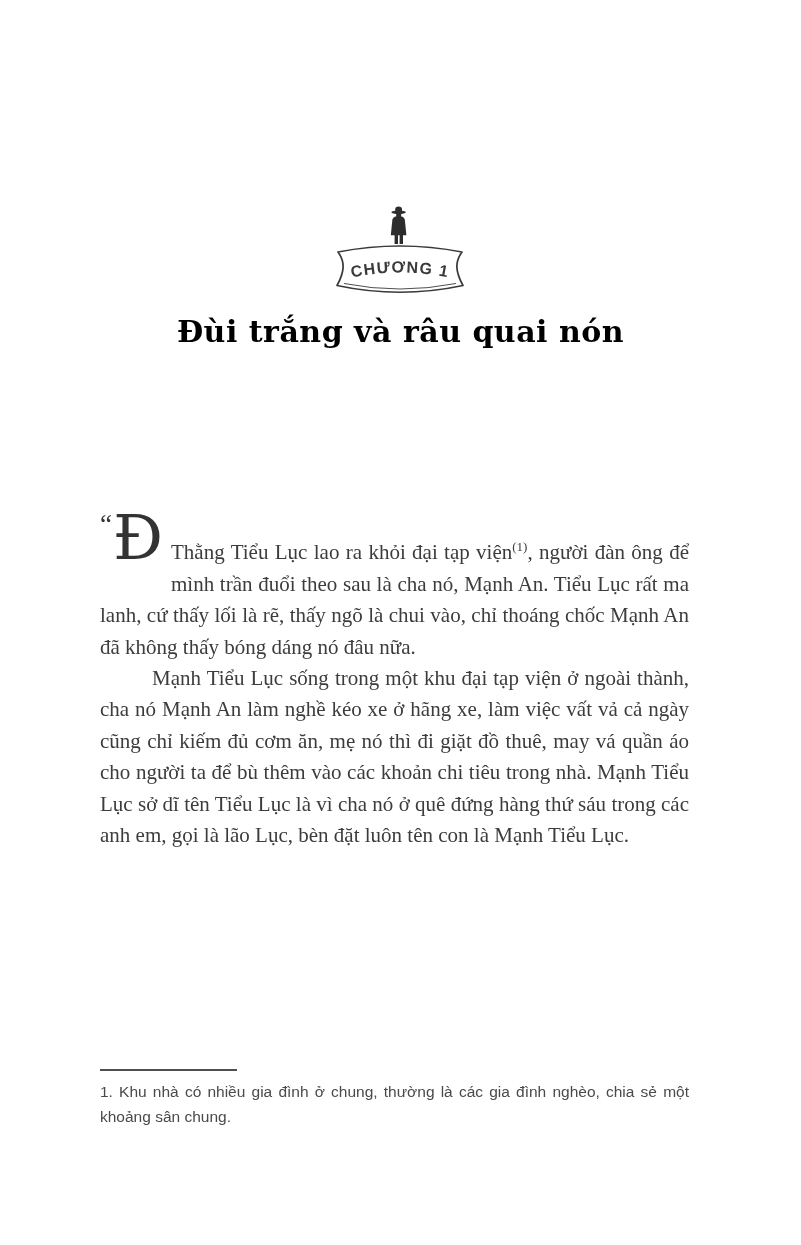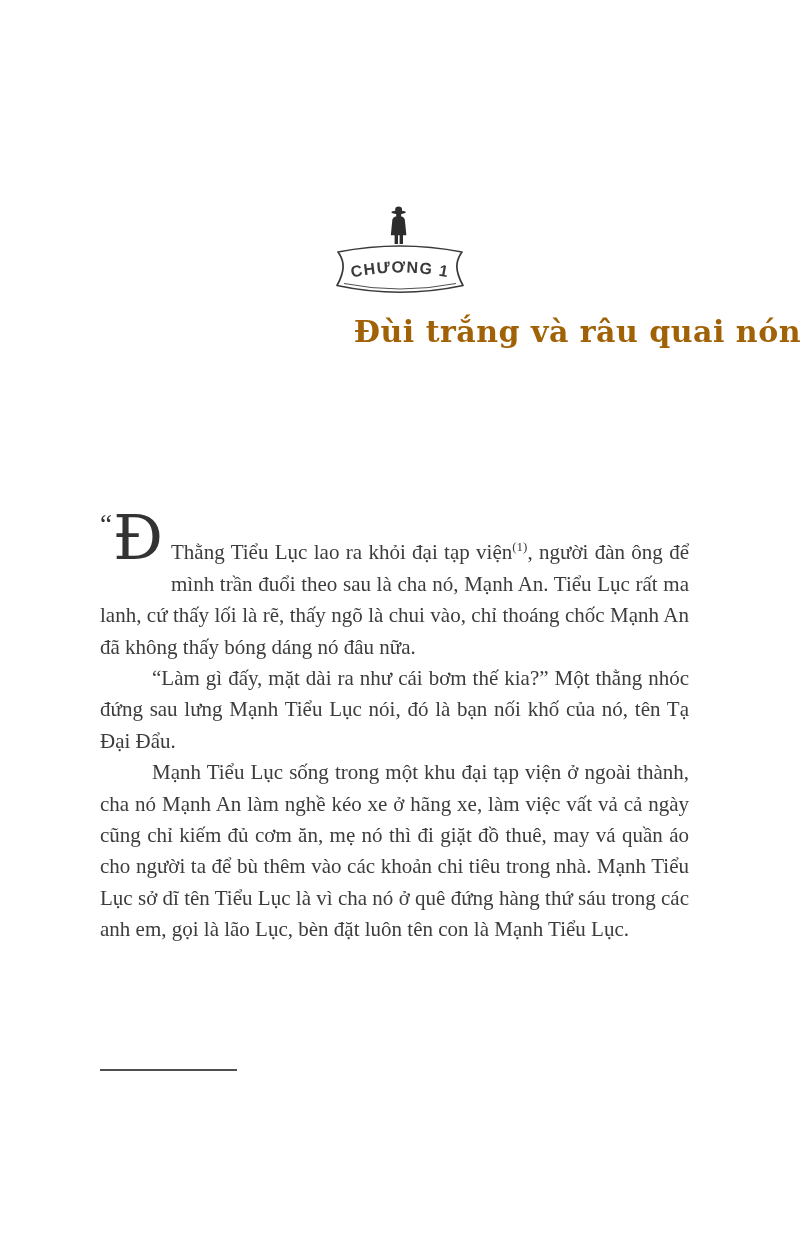--- a/index.html
+++ b/index.html
@@ -33,26 +33,26 @@
     left: 333px;
     top: 35px;
   }
 
   
   .chapter-title {
     position: absolute;
     top: 314px;
     left: 0;
     width: 100%;
-    text-align: right;
+    text-align: center;
     font-family: "DejaVu Serif", serif;
     font-weight: bold;
     font-size: 30px;
     letter-spacing: 0.5px;
-    color: #a16207;
+    color: #000000;
   }
 
   
   .body-text {
     position: absolute;
     top: 506px;
     left: 100px;
     width: 589px;
     font-size: 21px;
     line-height: 31.4px;
@@ -149,22 +149,22 @@
   <h1 class="chapter-title">Đùi trắng và râu quai nón</h1>
 
   <div class="body-text">
 
     <p>
       <span class="dropcap"><span class="dc-quote">“</span><span class="dc-letter">Đ</span></span><br>
       <span>Thằng Tiểu Lục lao ra khỏi đại tạp viện</span><sup class="note-ref">(1)</sup><span>, người đàn ông để mình trần đuổi theo sau là cha nó, Mạnh An. Tiểu Lục rất ma lanh, cứ thấy lối là rẽ, thấy ngõ là chui vào, chỉ thoáng chốc Mạnh An đã không thấy bóng dáng nó đâu nữa.</span>
     </p>
 
 
-    <p class="para-indent">“Làm gì đấy, mặt dài ra như cái bơm thế kia?” Một thằng nhóc đứng sau lưng Mạnh Tiểu Lục nói, đó là bạn nối khố của nó, tên Tạ Đại Đẩu.</p>
 
     <p class="para-indent">Mạnh Tiểu Lục sống trong một khu đại tạp viện ở ngoài thành, cha nó Mạnh An làm nghề kéo xe ở hãng xe, làm việc vất vả cả ngày cũng chỉ kiếm đủ cơm ăn, mẹ nó thì đi giặt đồ thuê, may vá quần áo cho người ta để bù thêm vào các khoản chi tiêu trong nhà. Mạnh Tiểu Lục sở dĩ tên Tiểu Lục là vì cha nó ở quê đứng hàng thứ sáu trong các anh em, gọi là lão Lục, bèn đặt luôn tên con là Mạnh Tiểu Lục.</p>
   </div>
 
   <div class="footnote">
     <div class="footnote-rule"></div>
+    <p class="footnote-text">1. Khu nhà có nhiều gia đình ở chung, thường là các gia đình nghèo, chia sẻ một khoảng sân chung.</p>
   </div>
 
 </div>
 
 </body></html>

